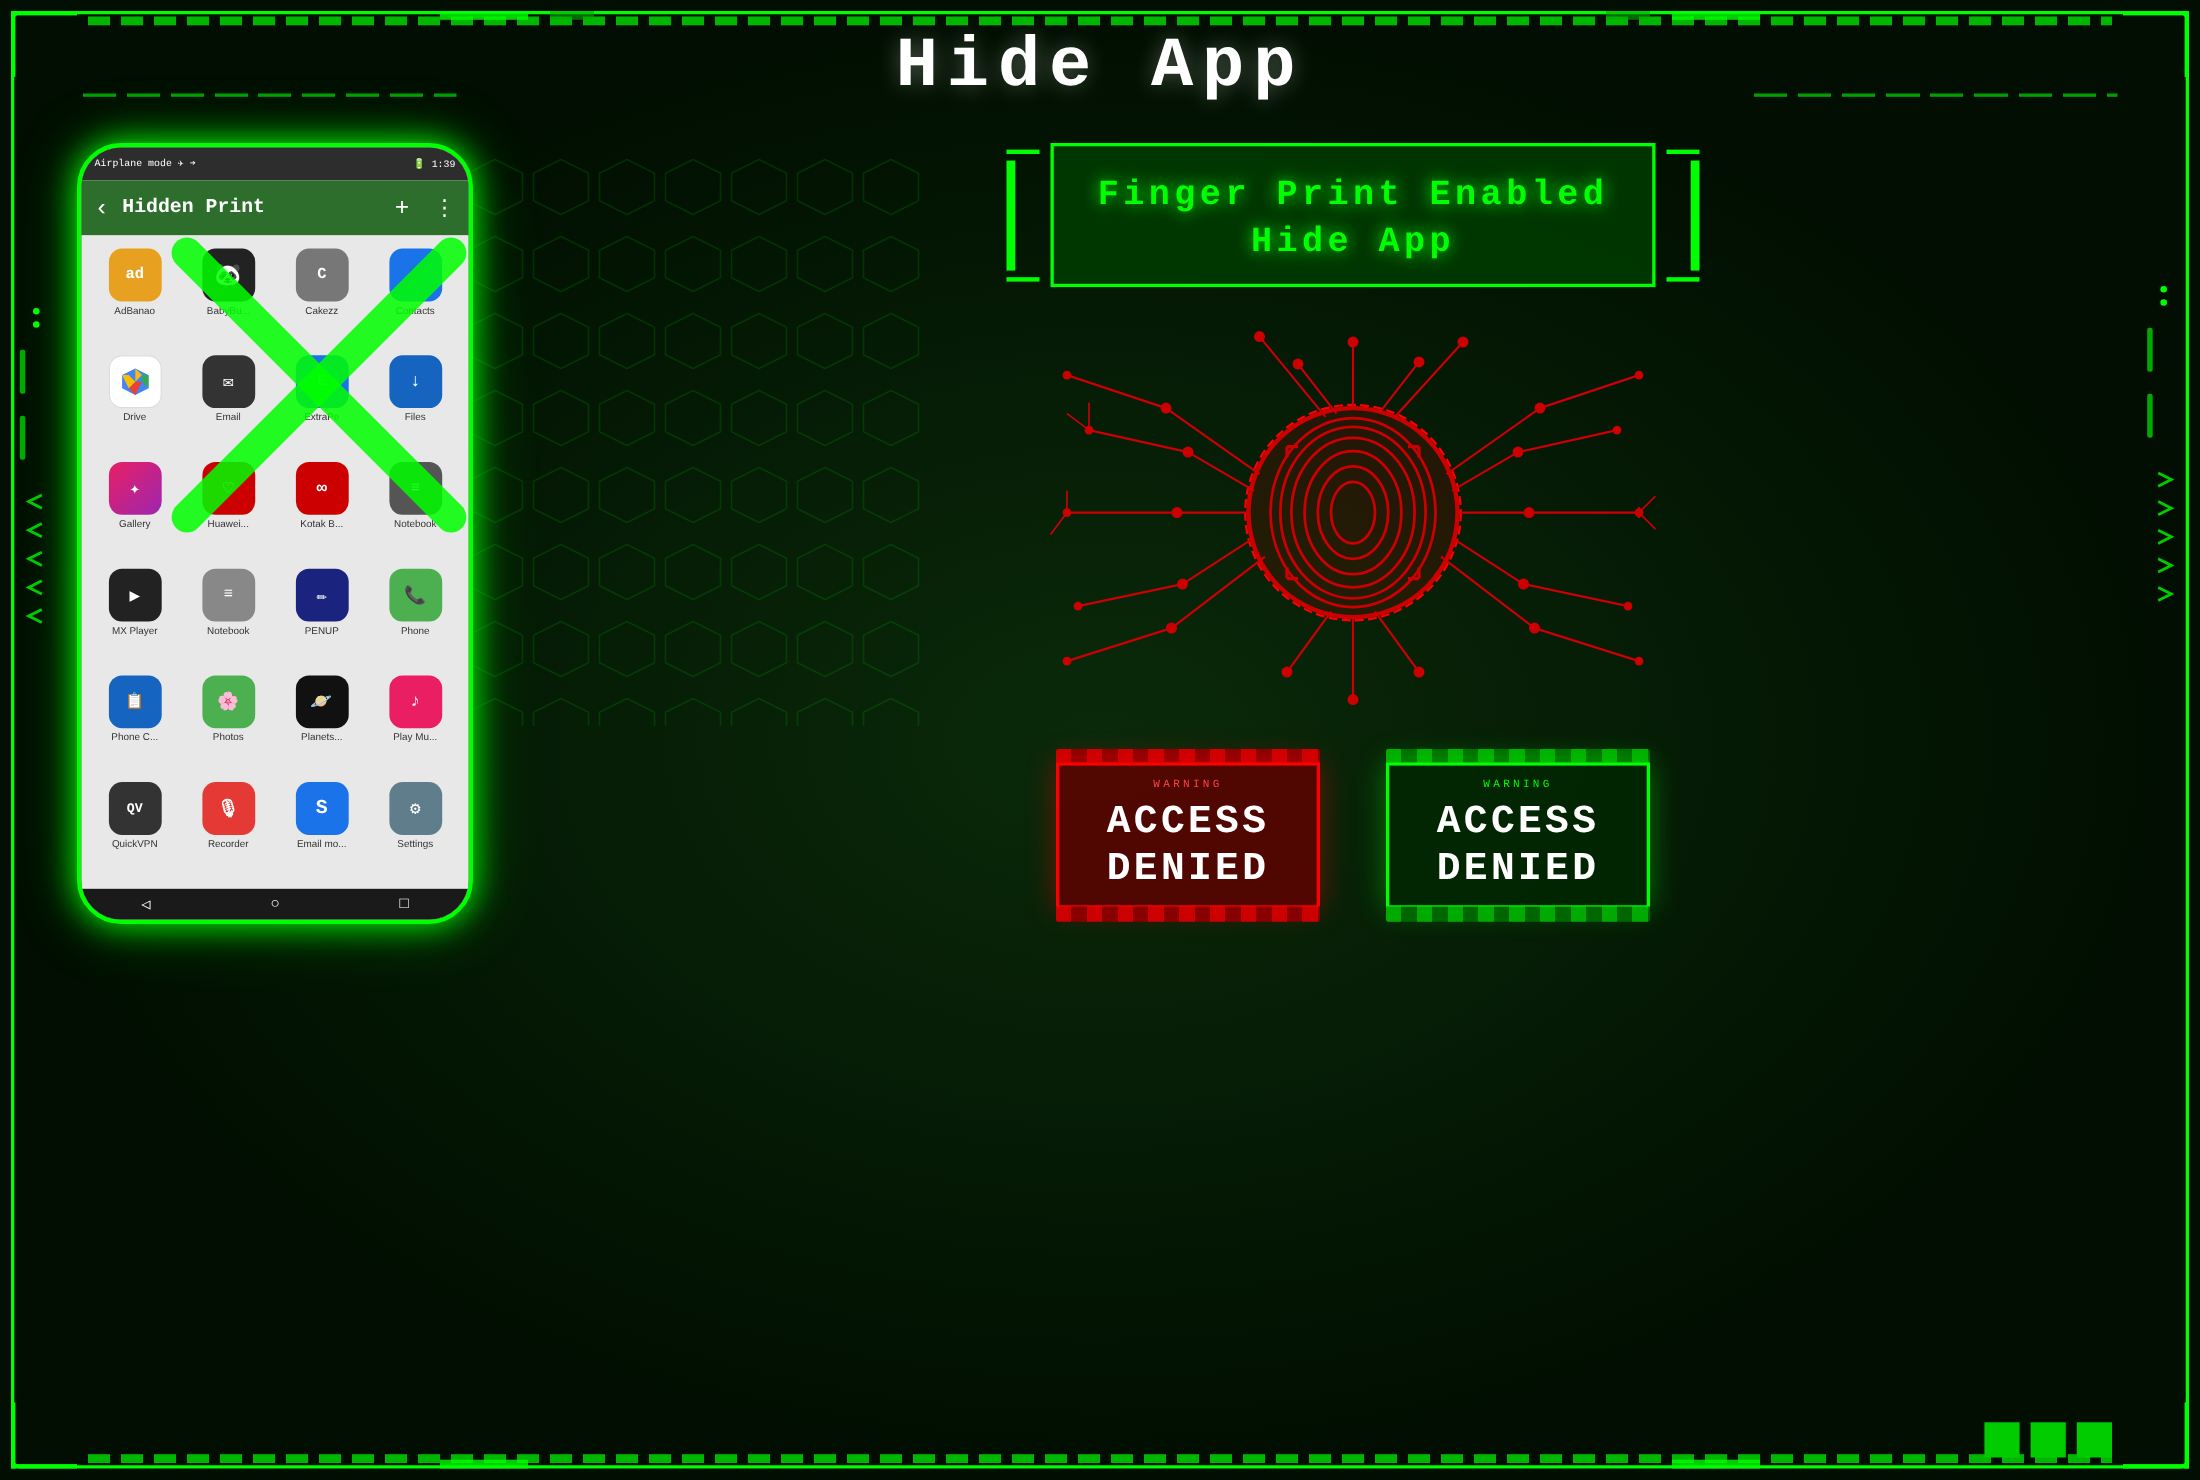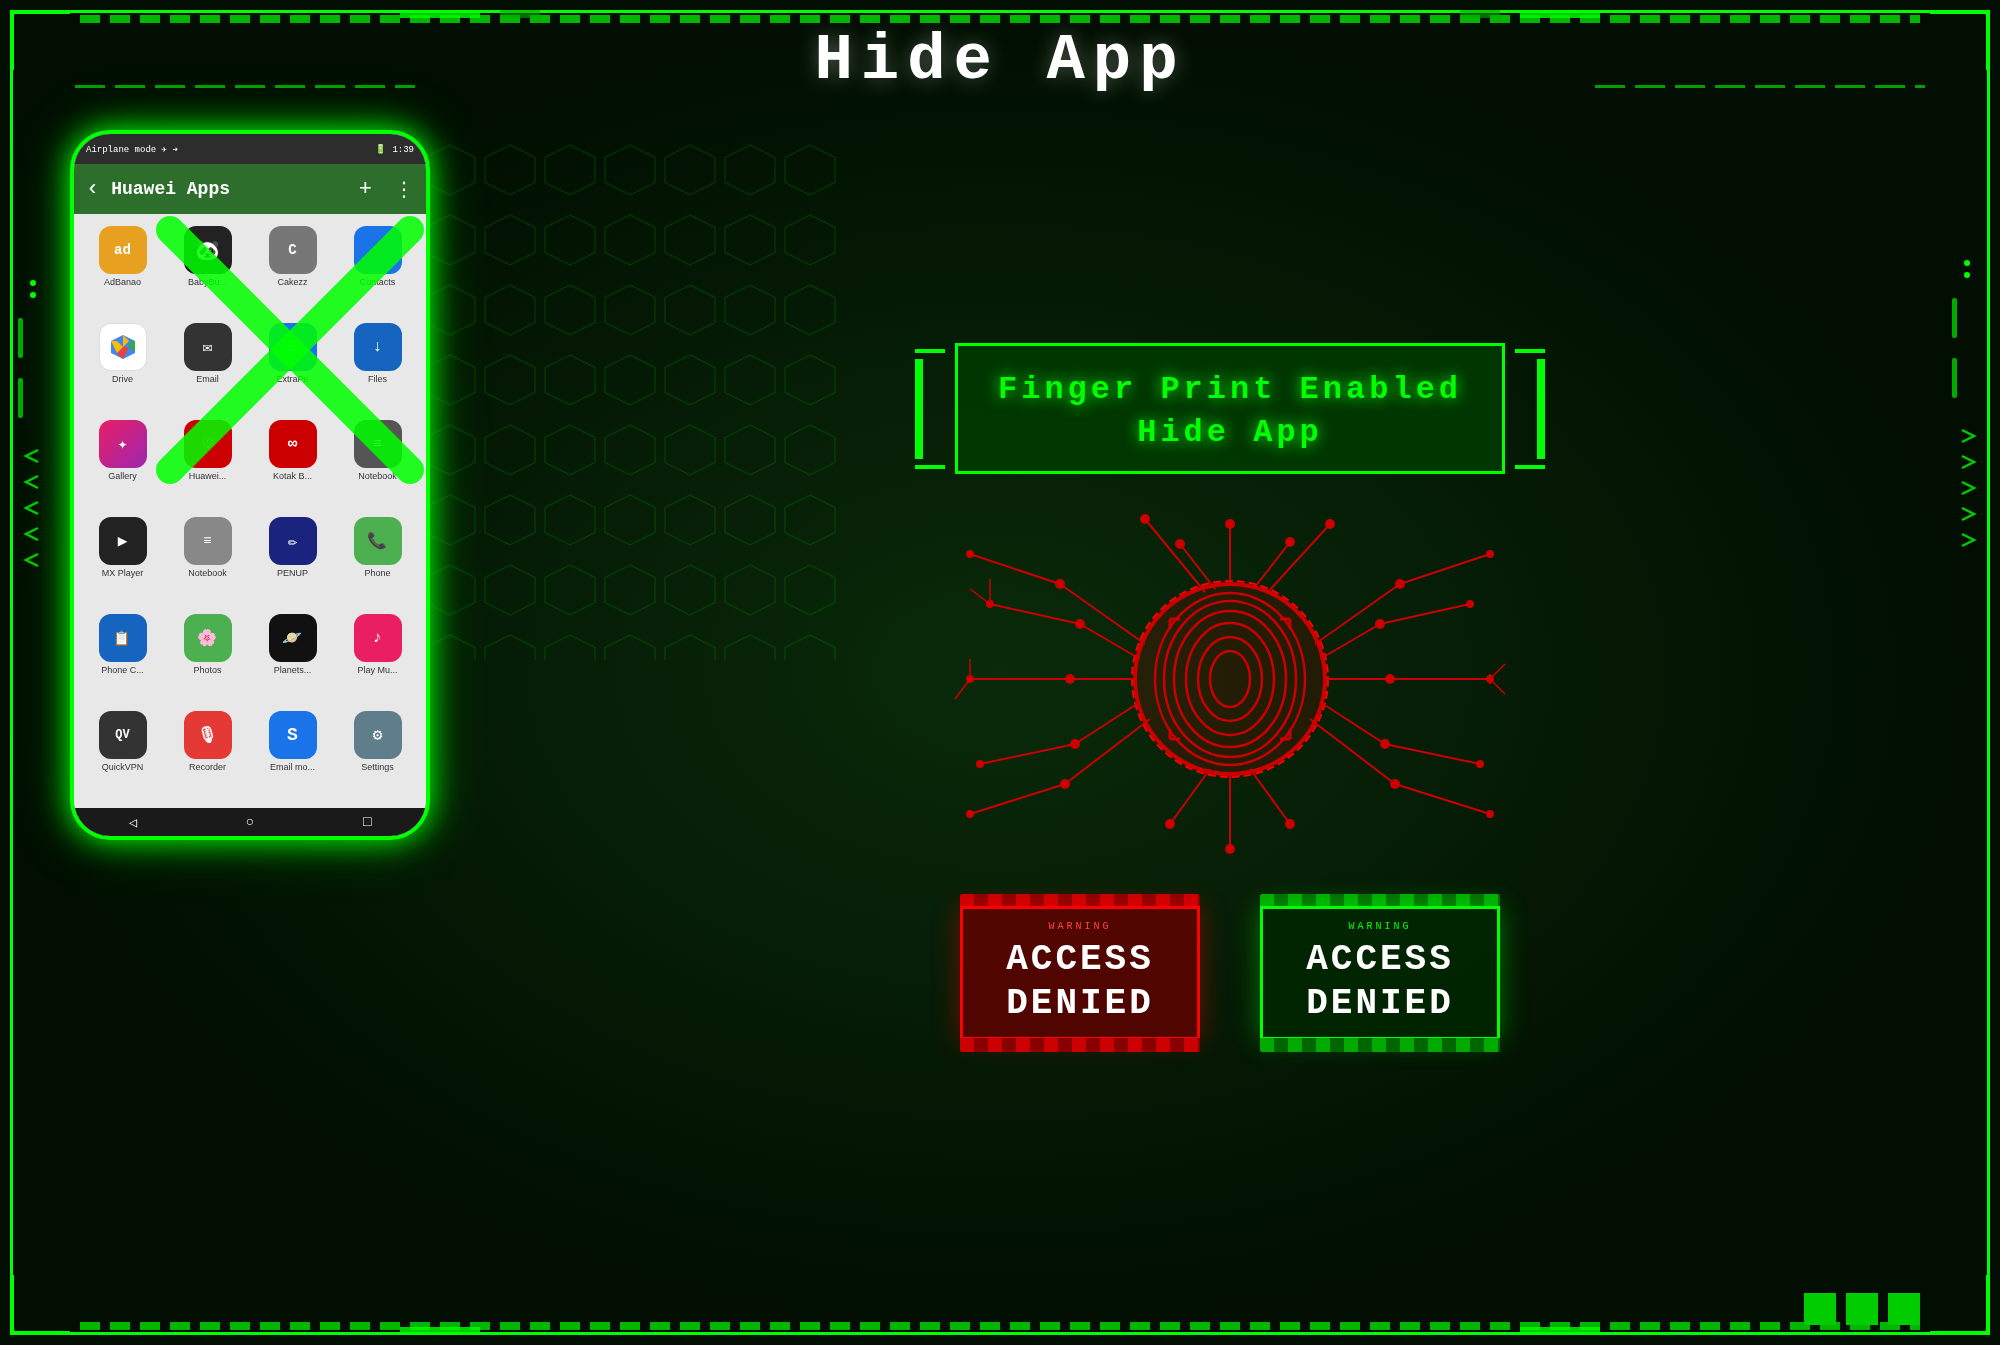--- a/index.html
+++ b/index.html
@@ -185,21 +185,20 @@
     .right-panel {
       position: absolute;
       left: 520px;
       top: 100px;
       right: 60px;
       bottom: 80px;
       display: flex;
       flex-direction: column;
       align-items: center;
       gap: 20px;
-      justify-content: center;
     }
 
     
     .access-buttons {
       display: flex;
       gap: 60px;
       margin-top: 10px;
       align-items: center;
     }
 
@@ -296,21 +295,21 @@
   <div class="phone-outer">
     <div class="phone-screen">
 
       <div class="phone-status-bar">
         <span style="font-size:9px;">Airplane mode ✈ ➔</span>
         <span style="font-size:9px;">🔋 1:39</span>
       </div>
 
       <div class="app-header">
         <span style="color:white; font-size:22px;">‹</span>
-        <span class="app-header-title">Huawei Apps</span>
+        <span class="app-header-title">Hidden Print</span>
         <span style="color:white; font-size:22px; margin-right:10px;">+</span>
         <span style="color:white; font-size:20px;">⋮</span>
       </div>
 
       <div class="app-grid">
 
         <div class="app-item">
           <div class="app-icon" style="background:#e8a020; font-size:14px; font-weight:900; color:white;">ad</div>
           <span class="app-label">AdBanao</span>
         </div>

